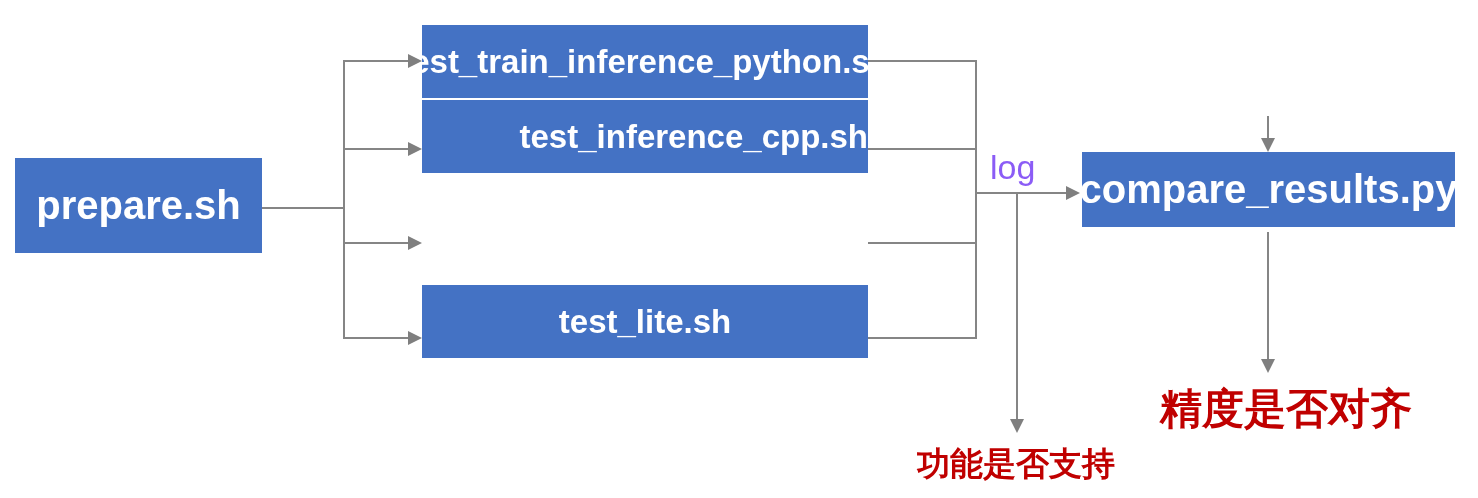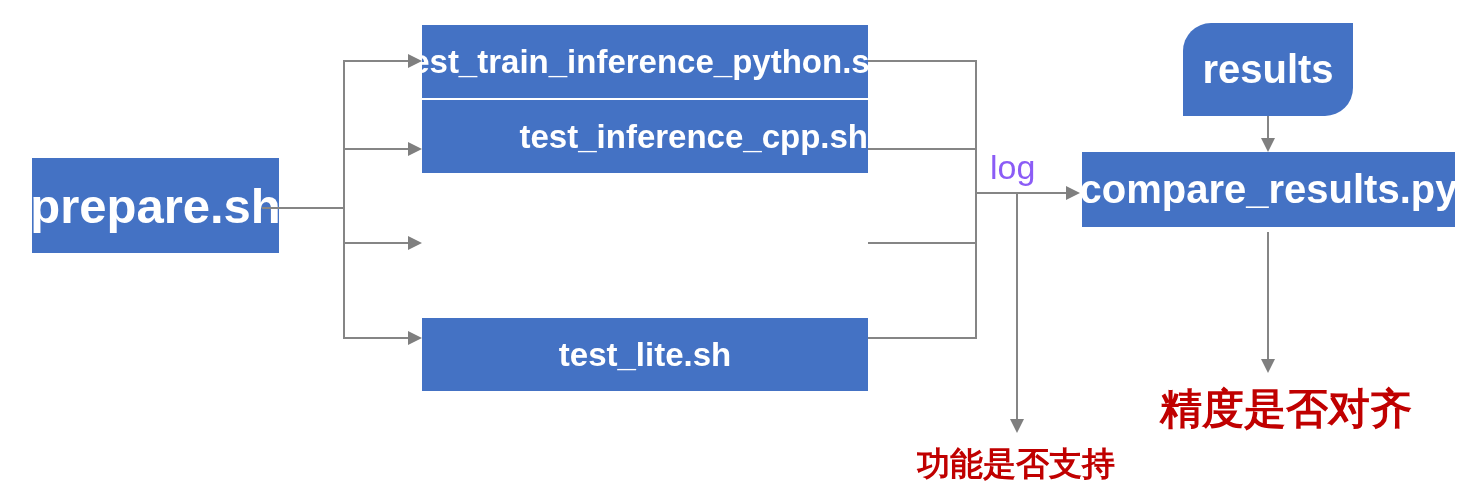--- a/index.html
+++ b/index.html
@@ -14,26 +14,26 @@
   .node {
     position: absolute;
     background: #4472c4;
     color: #ffffff;
     display: flex;
     align-items: center;
     justify-content: center;
     font-weight: bold;
     text-align: center;
   }
-  .node-prepare   { left: 32px;   top: 158px; width: 247px; height: 95px; font-size: 49px; }
+  .node-prepare   { left: 15px;   top: 158px; width: 247px; height: 95px; font-size: 40px; }
   .node-test      { left: 422px;  width: 446px; height: 73px; font-size: 33px; }
   .node-test-1    { top: 25px;  }
   .node-test-2    { top: 100px; justify-content: flex-end; }
   .node-test-3    { top: 207px; }
-  .node-test-4    { top: 318px; }
+  .node-test-4    { top: 285px; }
   .node-results   { left: 1183px; top: 23px;  width: 170px; height: 93px; font-size: 40px;
                     border-radius: 28px 0 28px 0; }
   .node-compare   { left: 1082px; top: 152px; width: 373px; height: 75px; font-size: 40px; }
 
   .line {
     position: absolute;
     background: #858585;
   }
   .hline { height: 2px; }
   .vline { width: 2px; }
@@ -80,23 +80,20 @@
   <div class="node node-test node-test-1">
     <span>test_train_inference_python.sh</span>
   </div>
   <div class="node node-test node-test-2">
     <span>test_inference_cpp.sh</span>
   </div>
   <div class="node node-test node-test-4">
     <span>test_lite.sh</span>
   </div>
 
-  <div class="node node-results">
-    <span>results</span>
-  </div>
 
   <div class="node node-compare">
     <span>compare_results.py</span>
   </div>
 
   <div class="line hline" style="left:262px; top:207px; width:82px;"></div>
   <div class="line vline" style="left:343px; top:61px; height:278px;"></div>
 
   <div class="line hline" style="left:343px; top:60px; width:65px;"></div>
   <div class="arrow-right" style="left:408px; top:54px;"></div>

